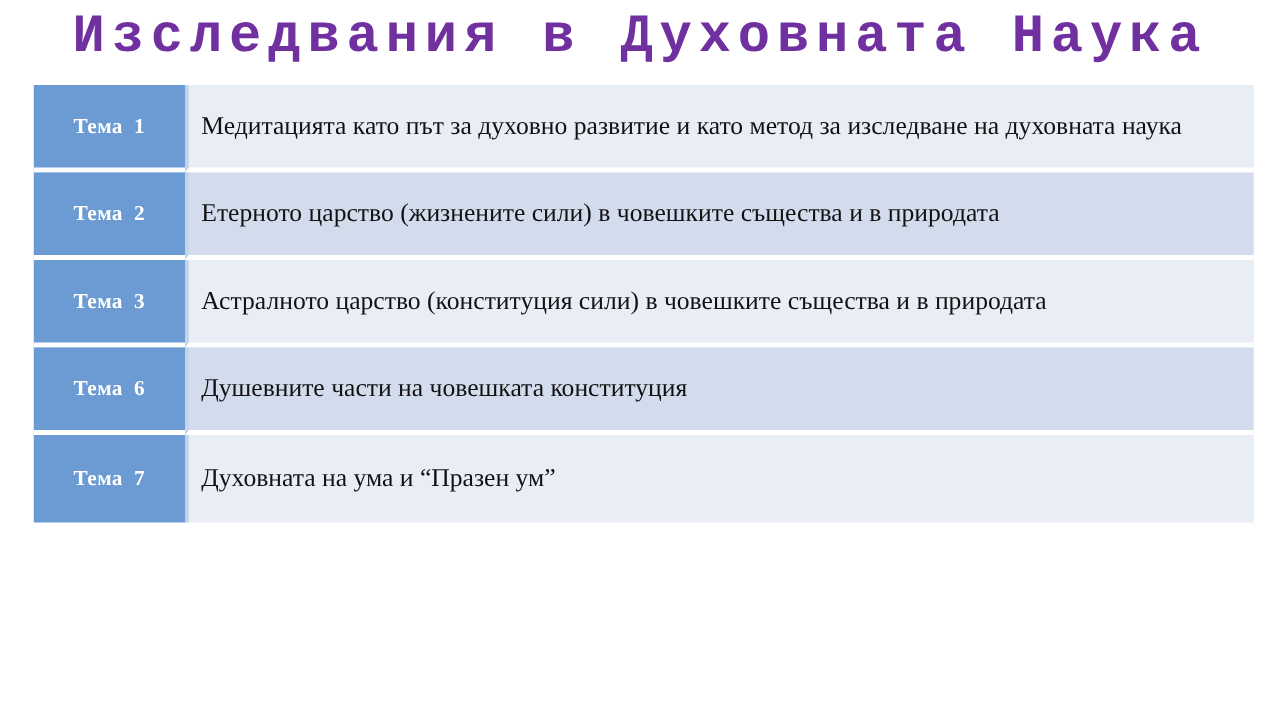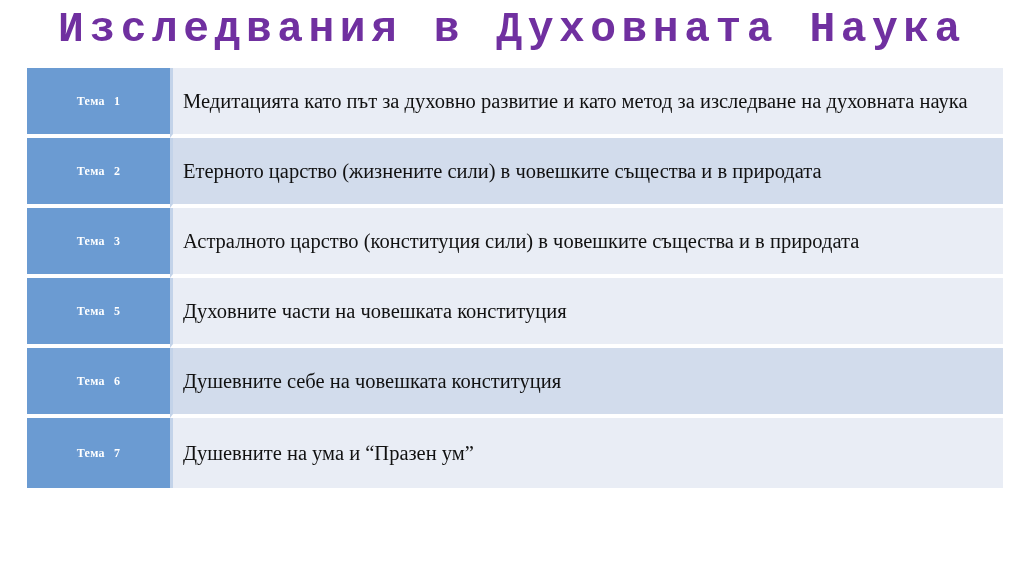--- a/index.html
+++ b/index.html
@@ -47,26 +47,26 @@
     border-collapse: separate;
     border-spacing: 0;
   }
 
   .topic-row {
     height: 70px;
   }
 
   
   .topic-label {
-    width: 143px;
+    width: 121px;
     background: #6b9bd2;
     color: #ffffff;
     font-family: "Liberation Serif", "DejaVu Serif", serif;
     font-weight: bold;
-    font-size: 12px;
+    font-size: 17px;
     text-align: center;
     vertical-align: middle;
     border-bottom: 4px solid #ffffff;
     box-sizing: border-box;
     letter-spacing: 0.3px;
     white-space: nowrap;
     margin-top: 32px;
   }
   .topic-label .num {
     margin-left: 9px;
@@ -119,37 +119,31 @@
       </tr>
 
       <tr class="topic-row band-light">
         <td class="topic-label">
           <span>Тема</span><span class="num">3</span>
         </td>
         <td class="topic-text">Астралното царство (конституция сили) в човешките същества и в природата</td>
       </tr>
 
 
-      <tr class="topic-row band-light">
-        <td class="topic-label">
-          <span>Тема</span><span class="num">5</span>
-        </td>
-        <td class="topic-text">Духовните части на човешката конституция</td>
-      </tr>
 
       <tr class="topic-row band-dark">
         <td class="topic-label">
           <span>Тема</span><span class="num">6</span>
         </td>
-        <td class="topic-text">Душевните себе на човешката конституция</td>
+        <td class="topic-text">Душевните части на човешката конституция</td>
       </tr>
 
       <tr class="topic-row band-light">
         <td class="topic-label">
           <span>Тема</span><span class="num">7</span>
         </td>
-        <td class="topic-text">Душевните на ума и “Празен ум”</td>
+        <td class="topic-text">Духовната на ума и “Празен ум”</td>
       </tr>
 
     </tbody>
   </table>
 
 </div>
 
 </body></html>

